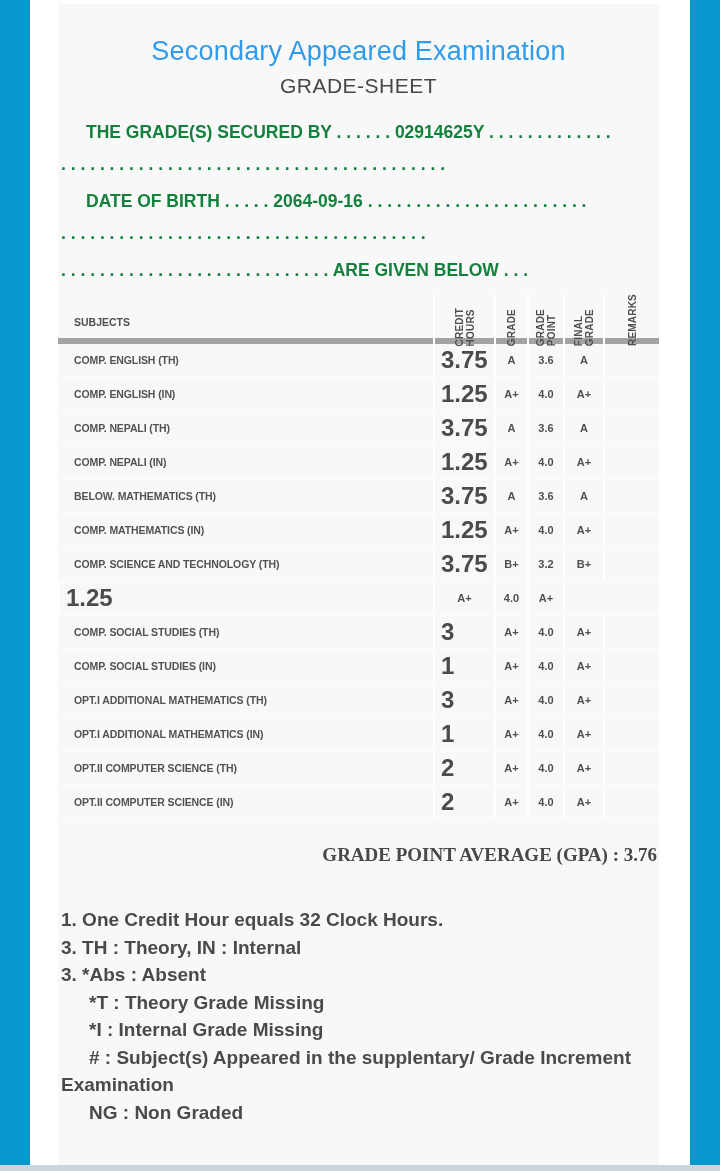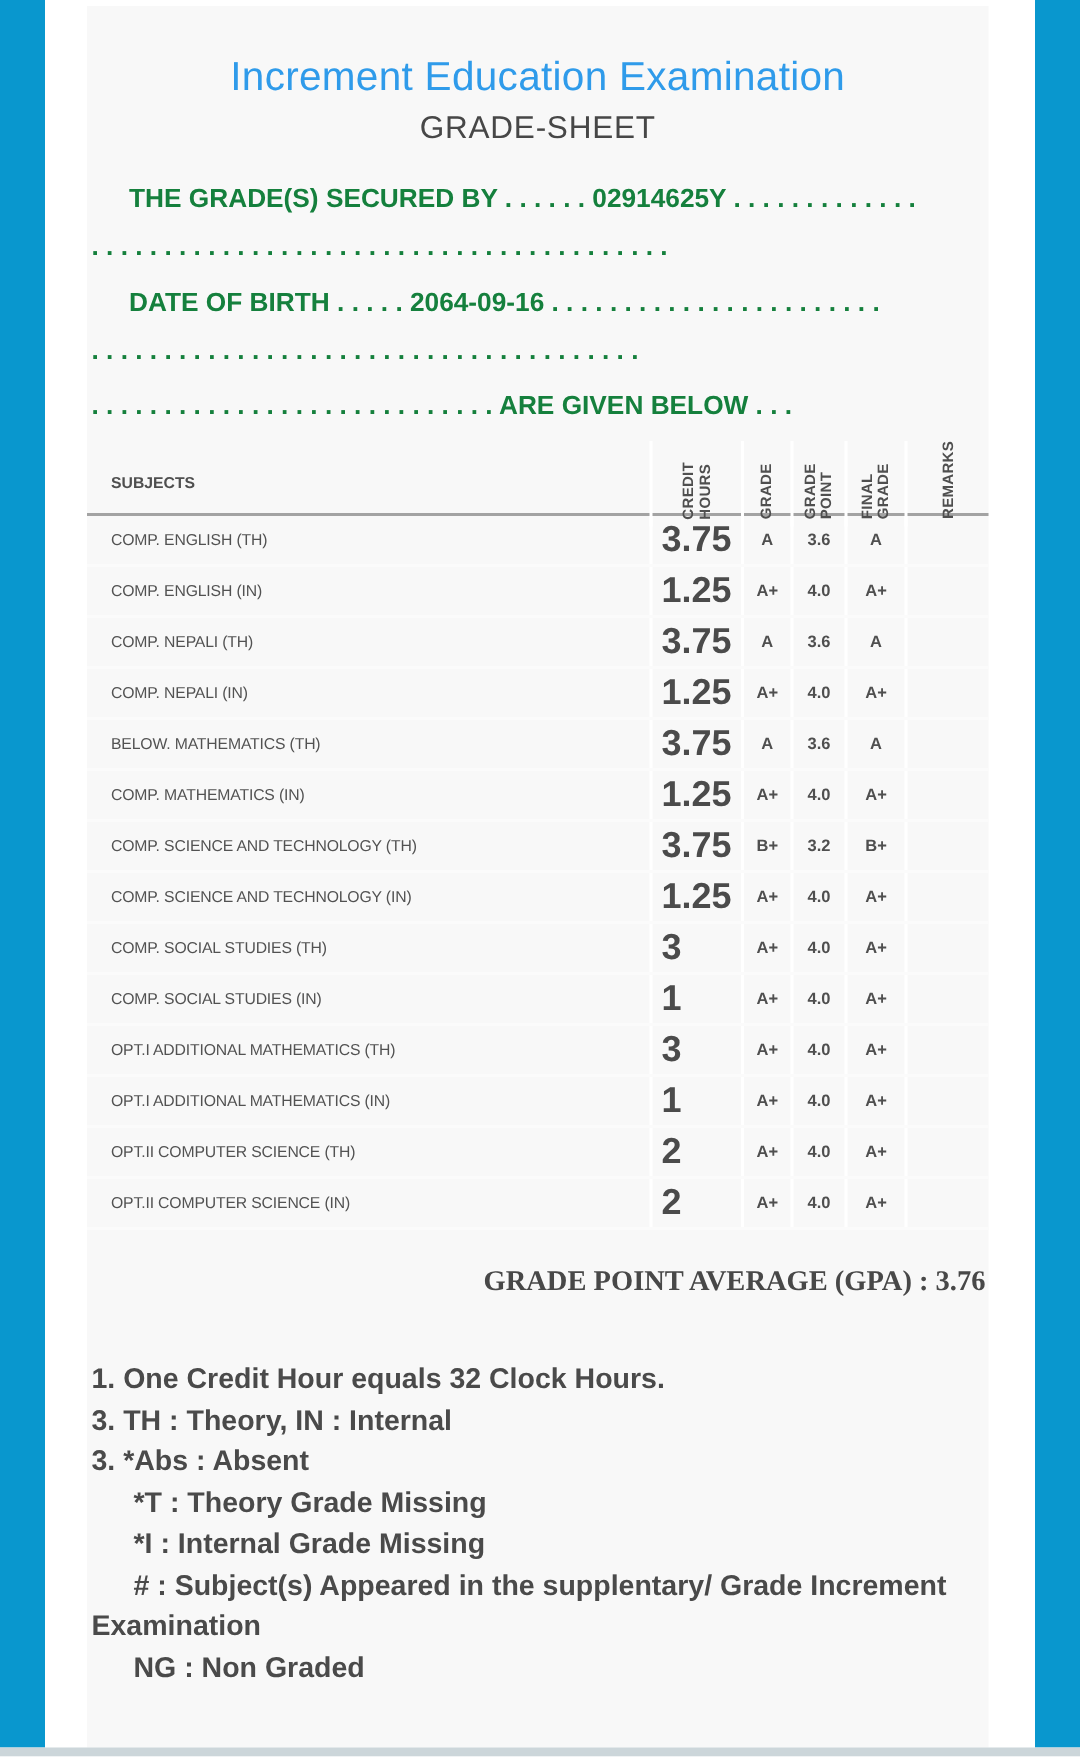--- a/index.html
+++ b/index.html
@@ -32,51 +32,51 @@
   .field-block .line2 { padding-left:3px; white-space:nowrap; overflow:hidden; }
   .fb1 { margin-top:18px; }
   .fb2 { margin-top:5px; }
   .fb3 { margin-top:5px; }
 
   .grades-table { margin-top:8px; }
   .t-header, .t-row {
     display:grid;
     grid-template-columns:375px 61px 33px 36px 40px 1fr;
   }
-  .t-header { height:50px; border-bottom:2px solid #a3a3a3; }
+  .t-header { height:50px; border-bottom:6px solid #a3a3a3; }
   .t-row { height:34px; border-bottom:2px solid #fbfbfb; }
   .cell { display:flex; align-items:center; }
   .bl { border-left:2px solid #ffffff; }
   .h-subjects { padding-left:16px; font-size:10.5px; font-weight:700; color:#4f4f4f; }
   .h-vert { justify-content:center; align-items:flex-end; padding-bottom:5px; }
   .vtext {
     writing-mode:vertical-rl; transform:rotate(180deg);
     white-space:pre-line;
     font-size:10px; line-height:11px; font-weight:700; color:#4f4f4f;
     letter-spacing:0.2px;
   }
-  .c-subject { padding-left:16px; font-size:10.5px; font-weight:400; color:#525252; letter-spacing:-0.1px; }
+  .c-subject { padding-left:16px; font-size:10.5px; font-weight:700; color:#525252; letter-spacing:-0.1px; }
   .c-credit { padding-left:6px; font-size:24px; font-weight:700; color:#4b4b4b; }
   .c-small { justify-content:center; font-size:11px; font-weight:700; color:#4f4f4f; }
 
   .gpa-line {
     margin-top:24px; text-align:right; padding-right:2px;
     font-size:19px; font-weight:700; color:#484848;font-family:Liberation Serif, serif;
   }
   .notes { margin-top:40px; padding-left:3px; font-size:19px; font-weight:700; color:#4a4a4a; line-height:27.5px; }
   .note-line.indent { padding-left:28px; }
 </style>
 </head>
 <body>
 
 <div class="stripe left"></div>
 <div class="stripe right"></div>
 
 <div class="card">
-  <div class="doc-title">Increment Education Examination</div>
+  <div class="doc-title">Secondary Appeared Examination</div>
   <div class="doc-subtitle">GRADE-SHEET</div>
 
   <div class="field-block fb1">
     <div class="line1">THE GRADE(S) SECURED BY . . . . . . 02914625Y . . . . . . . . . . . . .</div>
     <div class="line2">. . . . . . . . . . . . . . . . . . . . . . . . . . . . . . . . . . . . . . . .</div>
   </div>
 
   <div class="field-block fb2">
     <div class="line1">DATE OF BIRTH . . . . . 2064-09-16 . . . . . . . . . . . . . . . . . . . . . . .</div>
     <div class="line2">. . . . . . . . . . . . . . . . . . . . . . . . . . . . . . . . . . . . . .</div>
@@ -166,21 +166,20 @@
   <div class="t-row">
     <div class="cell c-subject">COMP. SCIENCE AND TECHNOLOGY (TH)</div>
     <div class="cell c-credit bl">3.75</div>
     <div class="cell c-small bl">B+</div>
     <div class="cell c-small bl">3.2</div>
     <div class="cell c-small bl">B+</div>
     <div class="cell c-small bl"></div>
   </div>
 
   <div class="t-row">
-    <div class="cell c-subject">COMP. SCIENCE AND TECHNOLOGY (IN)</div>
     <div class="cell c-credit bl">1.25</div>
     <div class="cell c-small bl">A+</div>
     <div class="cell c-small bl">4.0</div>
     <div class="cell c-small bl">A+</div>
     <div class="cell c-small bl"></div>
   </div>
 
   <div class="t-row">
     <div class="cell c-subject">COMP. SOCIAL STUDIES (TH)</div>
     <div class="cell c-credit bl">3</div>

